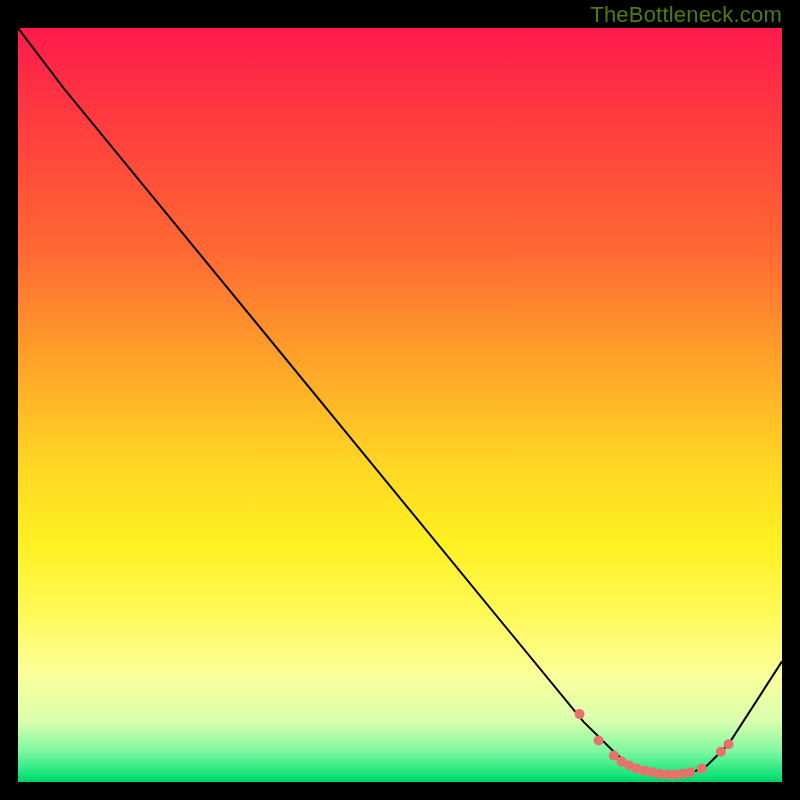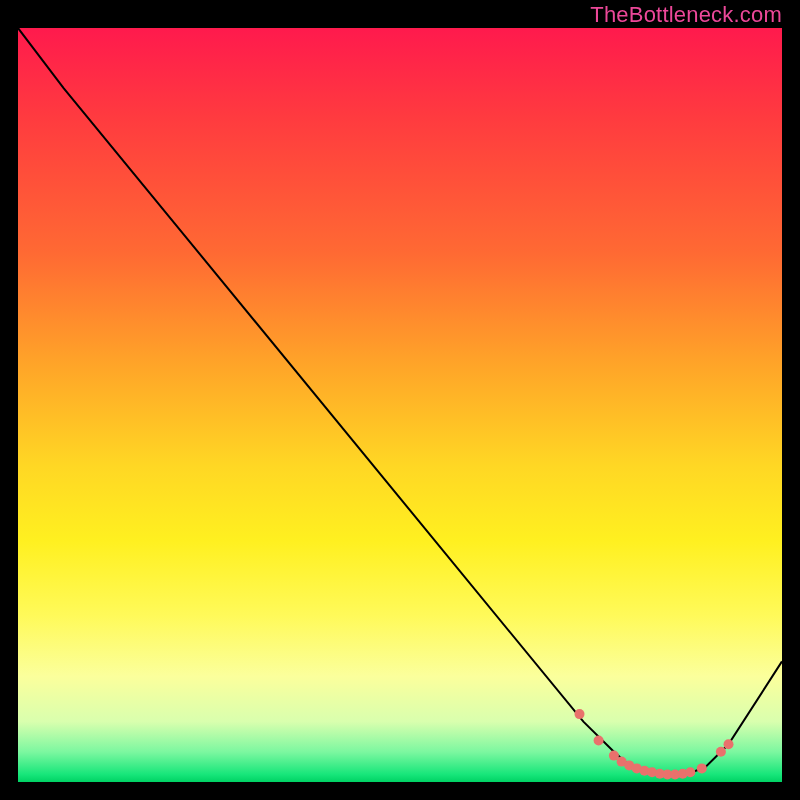--- a/index.html
+++ b/index.html
@@ -37,21 +37,21 @@
       #7cf7a0 96%,
       #17e67a 99%,
       #00d264 100%
     );
   }
   .watermark {
     position: absolute;
     top: 4px;
     right: 18px;
     font: 500 22px/1 -apple-system, Segoe UI, Arial, sans-serif;
-    color: #ec4899;
+    color: #4d7c0f;
     letter-spacing: 0.2px;
     text-align: center;
   }
   svg.curve {
     position: absolute;
     inset: 0;
     width: 764px;
     height: 754px;
   }
 </style>

